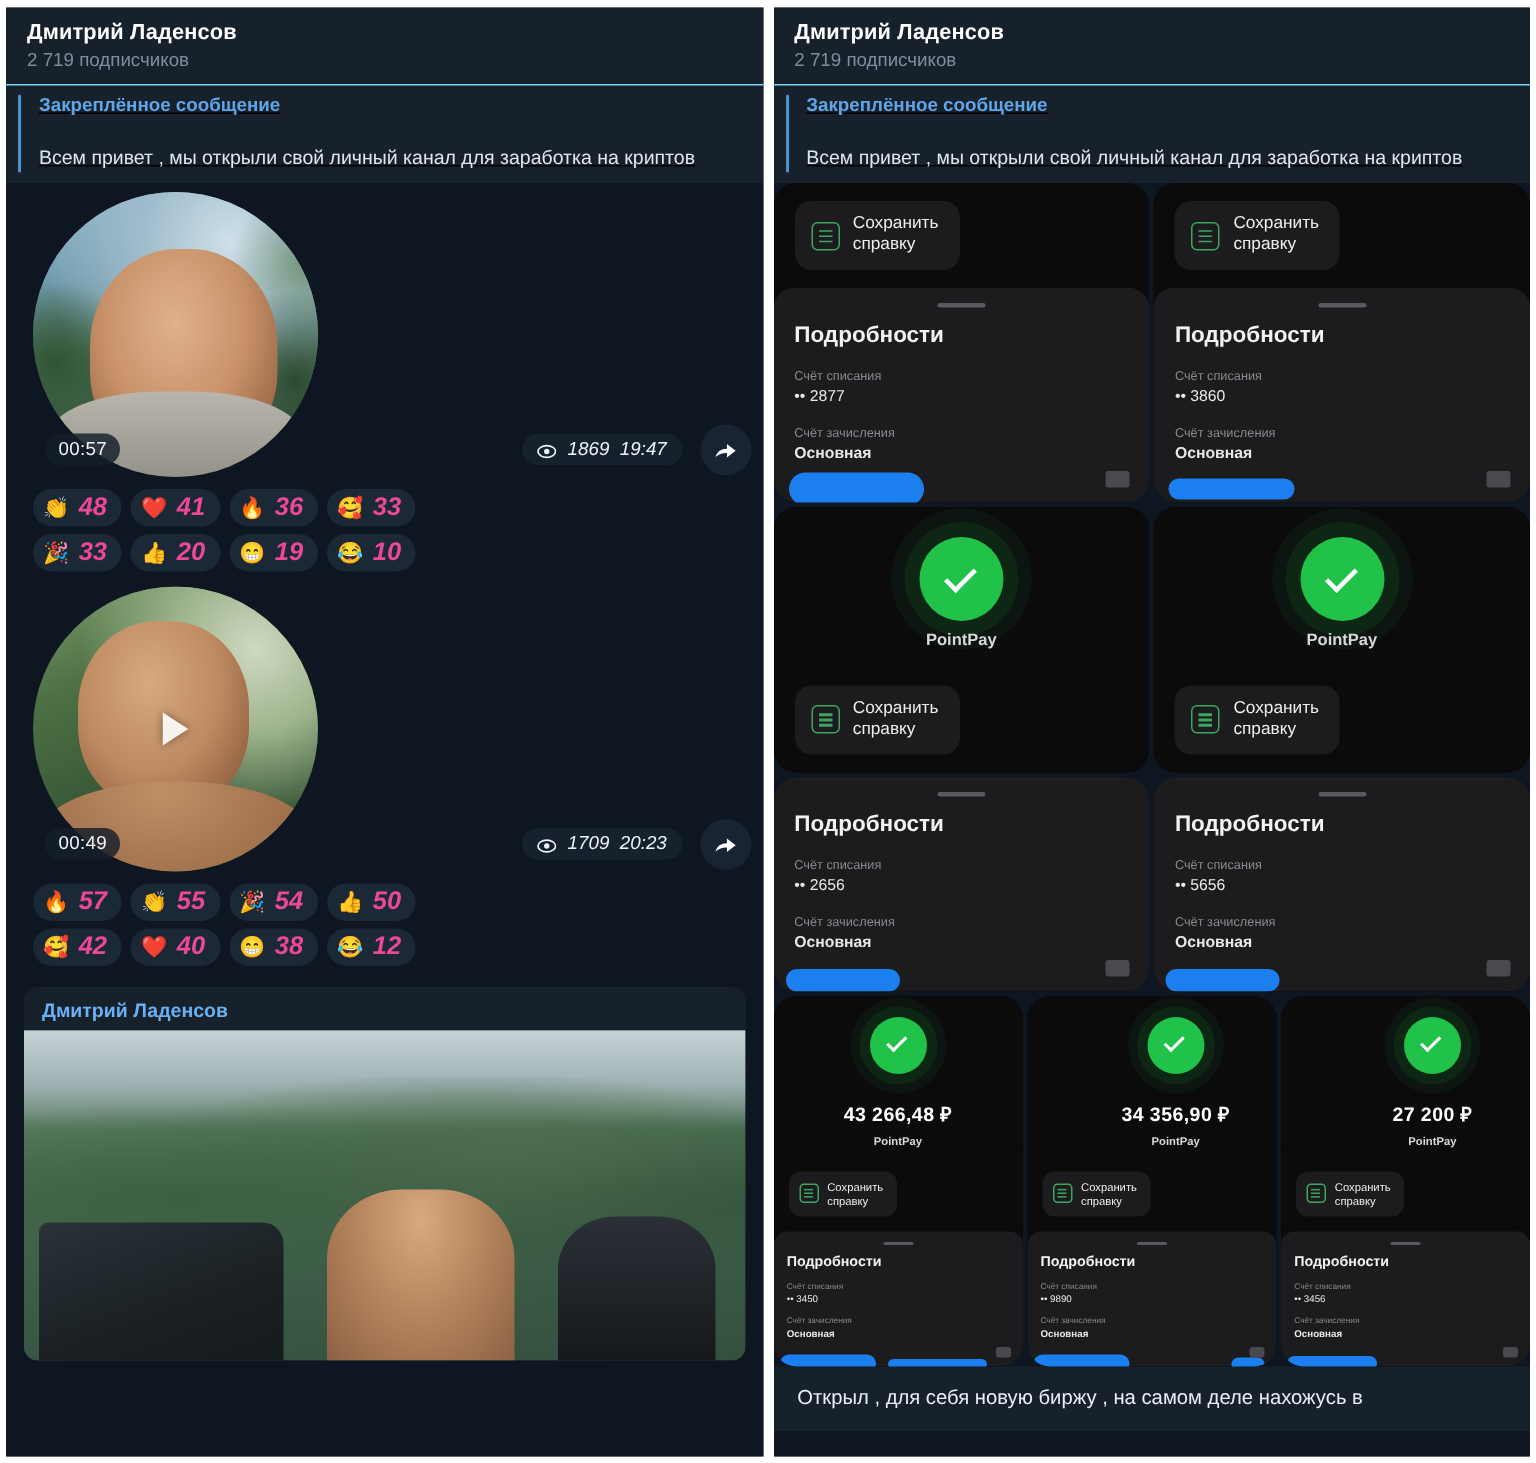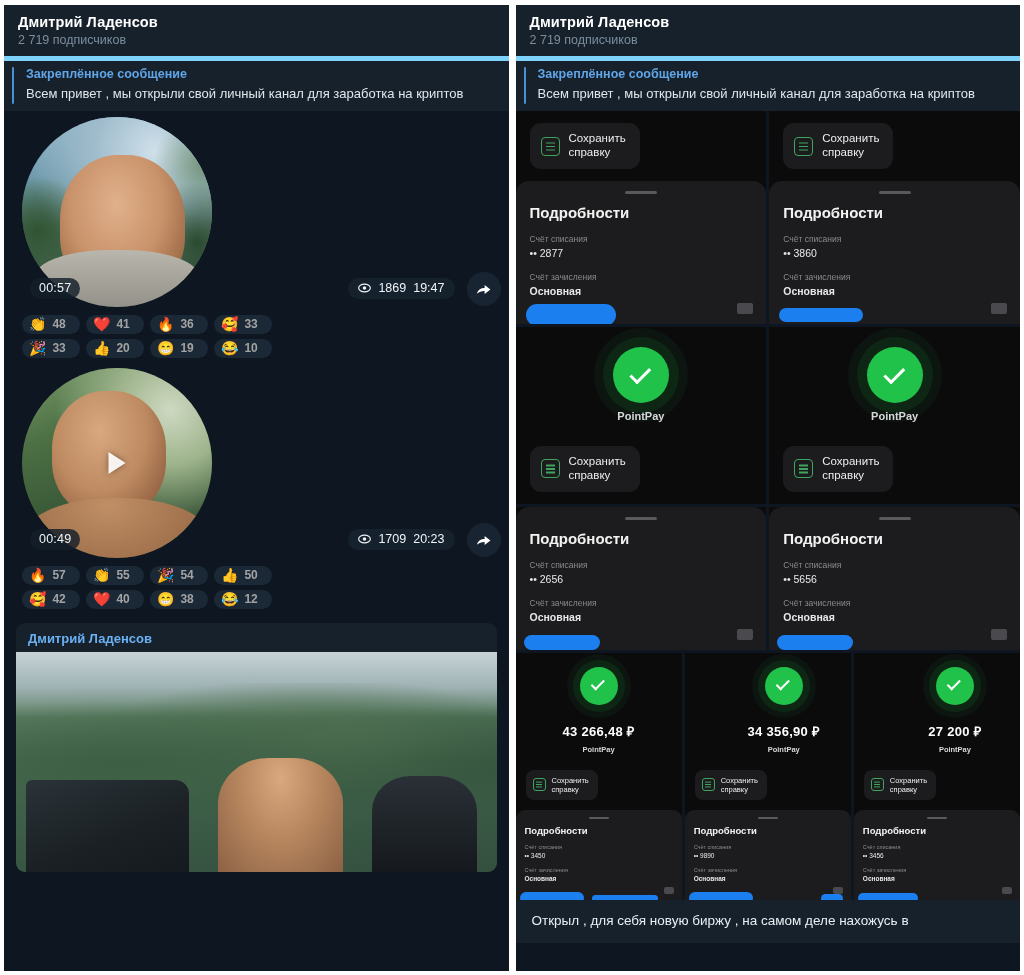--- a/index.html
+++ b/index.html
@@ -40,23 +40,24 @@
   }
   .chat-sub {
     color: #7c8e9e;
     font-size: 12.5px;
     margin-top: 2px;
     line-height: 1.25;
   }
   .pinned {
     background: #17212b;
     padding: 5px 14px 8px 14px;
-    border-top: 5px solid #7dd3fc;
+    border-top: 1px solid #7dd3fc;
     position: relative;
     flex: 0 0 auto;
+    text-decoration: underline;
   }
   .pinned-bar {
     position: absolute;
     left: 8px; top: 6px; bottom: 7px;
     width: 2px;
     background: #4b8fd6;
     border-radius: 2px;
   }
   .pinned-inner { padding-left: 8px; }
   .pinned-label {
@@ -64,21 +65,21 @@
     font-size: 12.5px;
     font-weight: bold;
     line-height: 1.4;
   }
   .pinned-text {
     color: #dfe6ec;
     font-size: 13px;
     white-space: nowrap;
     overflow: hidden;
     line-height: 1.4;
-    margin-top: 2px;
+    margin-top: 17px;
   }
 
   
   .feed {
     position: relative;
     flex: 1 1 auto;
     overflow: hidden;
     background: #0e1621;
   }
 
@@ -163,22 +164,23 @@
   }
   .meta-pill {
     position: absolute;
     right: 54px; bottom: 8px;
     background: rgba(24,35,48,.85);
     color: #eef3f7;
     font-size: 12.5px;
     padding: 3px 10px 4px 10px;
     border-radius: 11px;
     display: flex;
-    align-items: center;
+    align-items: flex-end;
     gap: 7px;
+    font-style: italic;
   }
   .eye-icon { display: inline-flex; }
   .fwd-btn {
     position: absolute;
     right: 8px; bottom: 1px;
     width: 34px; height: 34px;
     border-radius: 50%;
     background: rgba(30,42,56,.75);
     display: flex;
     align-items: center;
@@ -195,21 +197,21 @@
   .reaction {
     background: #1b2836;
     border-radius: 13px;
     padding: 2px 10px 3px 7px;
     display: flex;
     align-items: center;
     gap: 6px;
     min-width: 58px;
   }
   .reaction .emo { font-size: 14px; line-height: 1; }
-  .reaction .cnt { color: #a3a3a3; font-size: 12px; font-weight: bold; }
+  .reaction .cnt { color: #ec4899; font-size: 17px; font-weight: bold; font-style: italic; }
 
   .album-msg {
     margin: 10px 12px 0 12px;
     background: #17212b;
     border-radius: 9px;
     overflow: hidden;
   }
   .album-author {
     color: #6ab0f3;
     font-size: 13px;
@@ -256,21 +258,21 @@
   
   .receipt-area {
     flex: 1 1 auto;
     display: flex;
     flex-direction: column;
     background: #0e1621;
     overflow: hidden;
   }
   .grid2 { display: flex; gap: 3px; }
   .grid3 { display: flex; gap: 3px; }
-  .cell { flex: 1 1 0; background: #0b0b0c; position: relative; overflow: hidden; }
+  .cell { flex: 1 1 0; background: #0b0b0c; position: relative; overflow: hidden; border-radius: 15px; }
 
   .save-row { padding: 12px 0 12px 14px; background: #0b0b0c; }
   .save-btn {
     display: inline-flex;
     align-items: center;
     gap: 9px;
     background: #1c1c1e;
     border-radius: 11px;
     padding: 9px 14px 9px 11px;
   }

